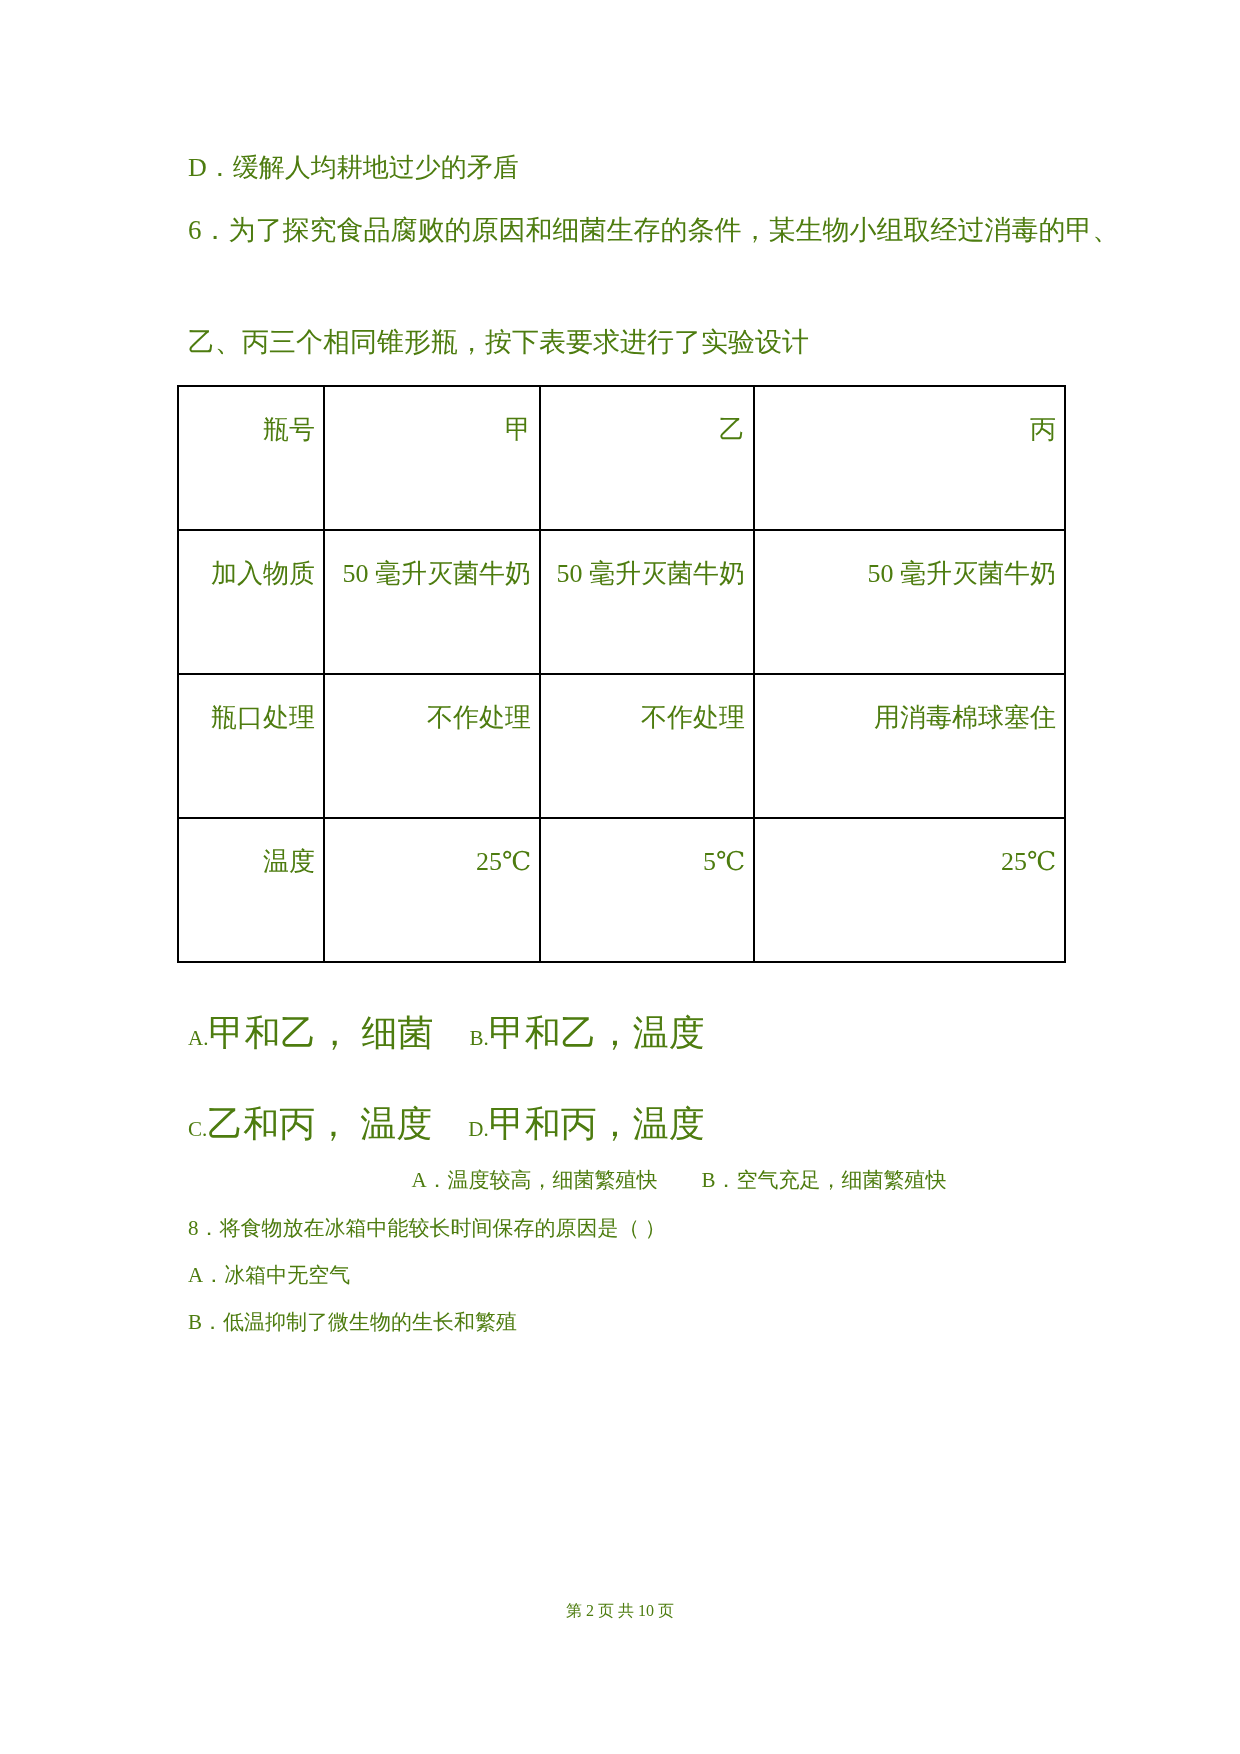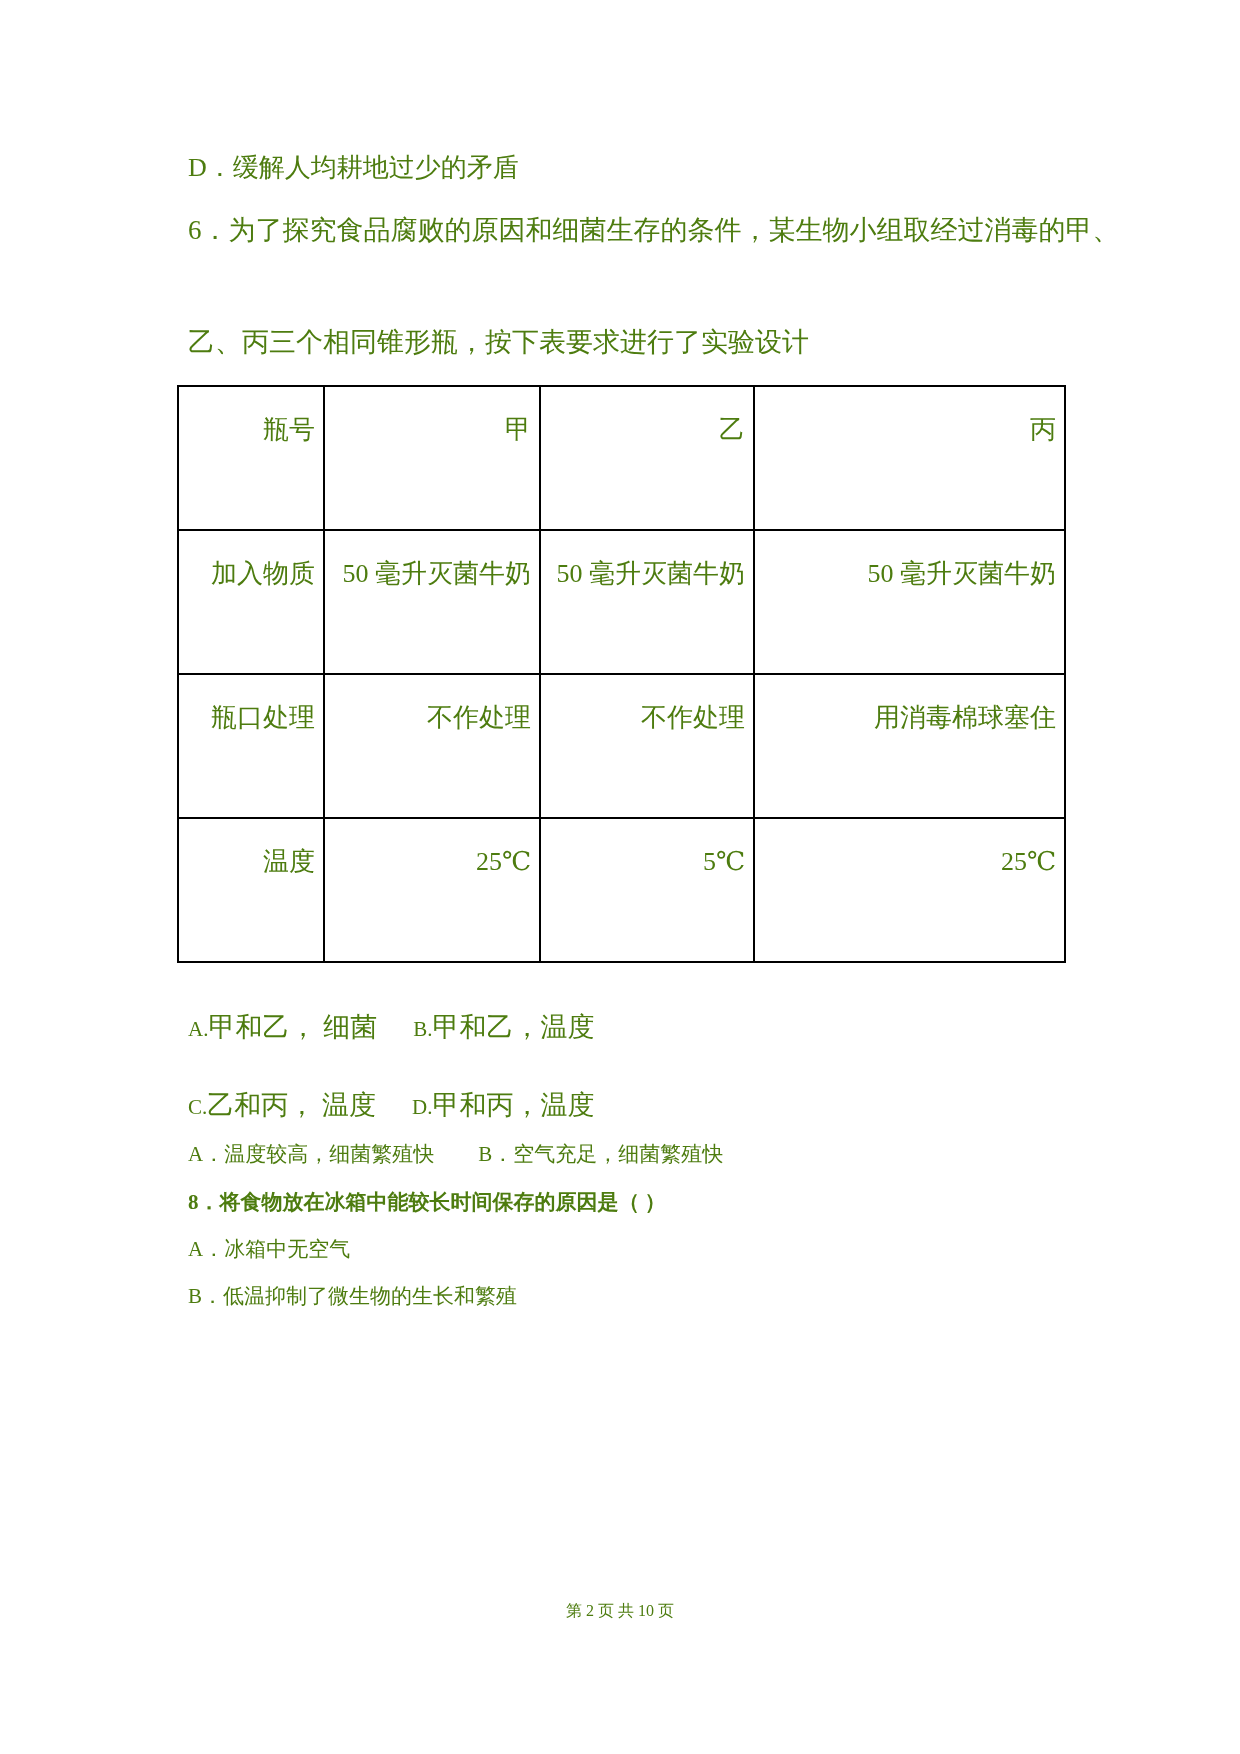--- a/index.html
+++ b/index.html
@@ -38,27 +38,27 @@
     font-size: 26px;
     line-height: 34px;
     white-space: pre-wrap;
     text-align: right;
   }
 
   .prompt      { margin-top: 58px; }
   .opts-line1  { margin-top: 46px; }
   .opts-line2  { margin-top: 42px; }
   .opt-letter  { font-size: 21px; }
-  .opt-text    { font-size: 27px; }
+  .opt-text    { font-size: 36px; }
   .opt-gap     { margin-right: 36px; }
 
   .q7-stem   { margin-top: 28px; }
-  .q7-line   { margin-top: 15px; }
+  .q7-line   { margin-top: 15px; text-align: center; }
   .q7-gap    { margin-right: 44px; }
-  .q8-stem   { margin-top: 16px; font-weight: bold; }
+  .q8-stem   { margin-top: 16px; }
   .q8-line   { margin-top: 15px; }
   .q8-line-c { margin-top: 14px; }
 
   .footer {
     position: absolute;
     left: 0;
     top: 1596px;
     width: 1240px;
     text-align: center;
     font-size: 16px;

